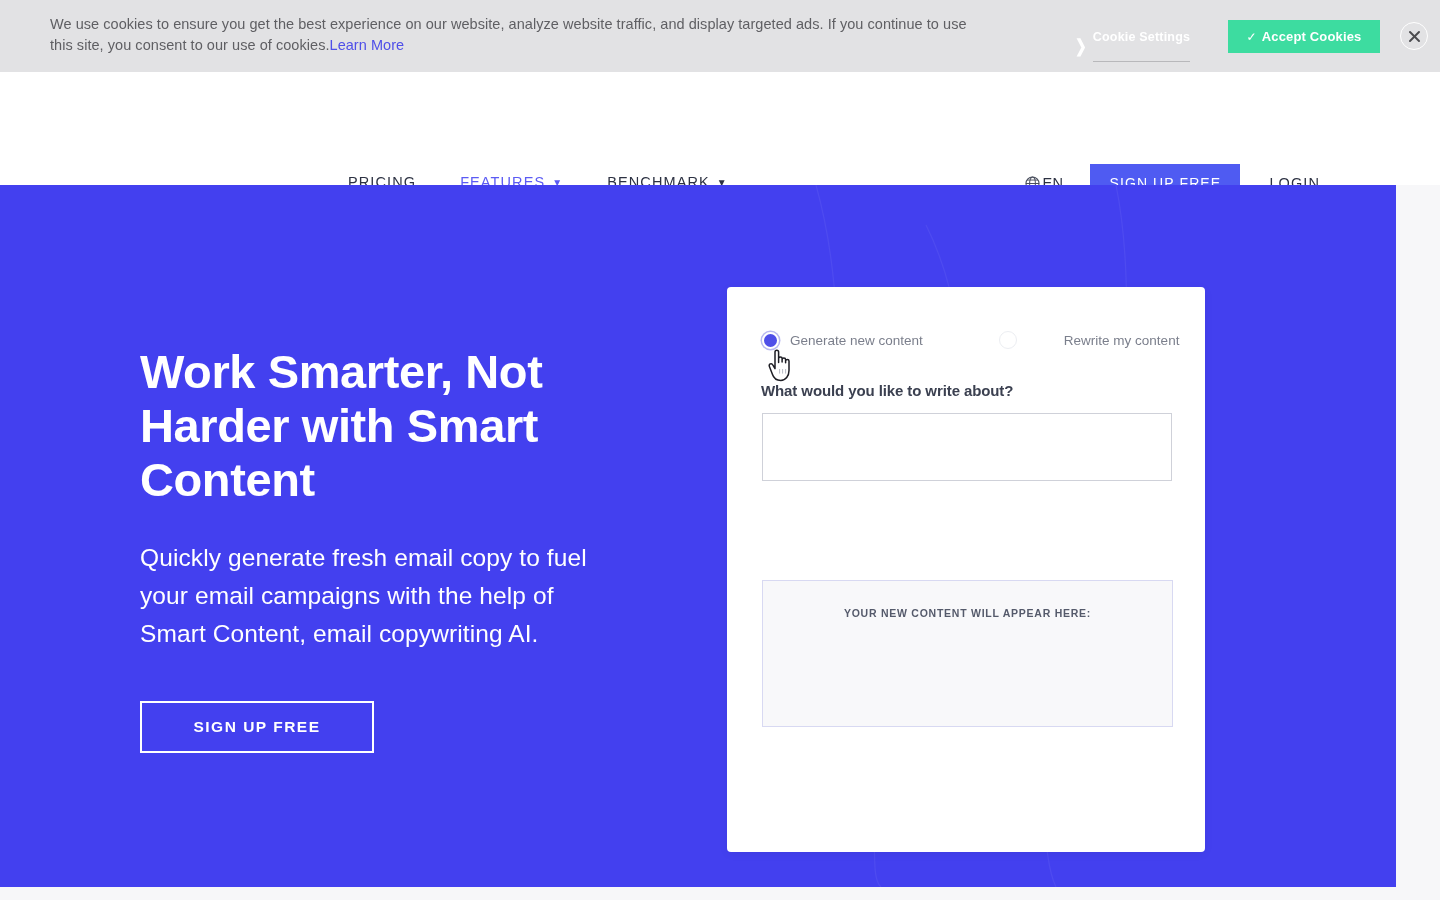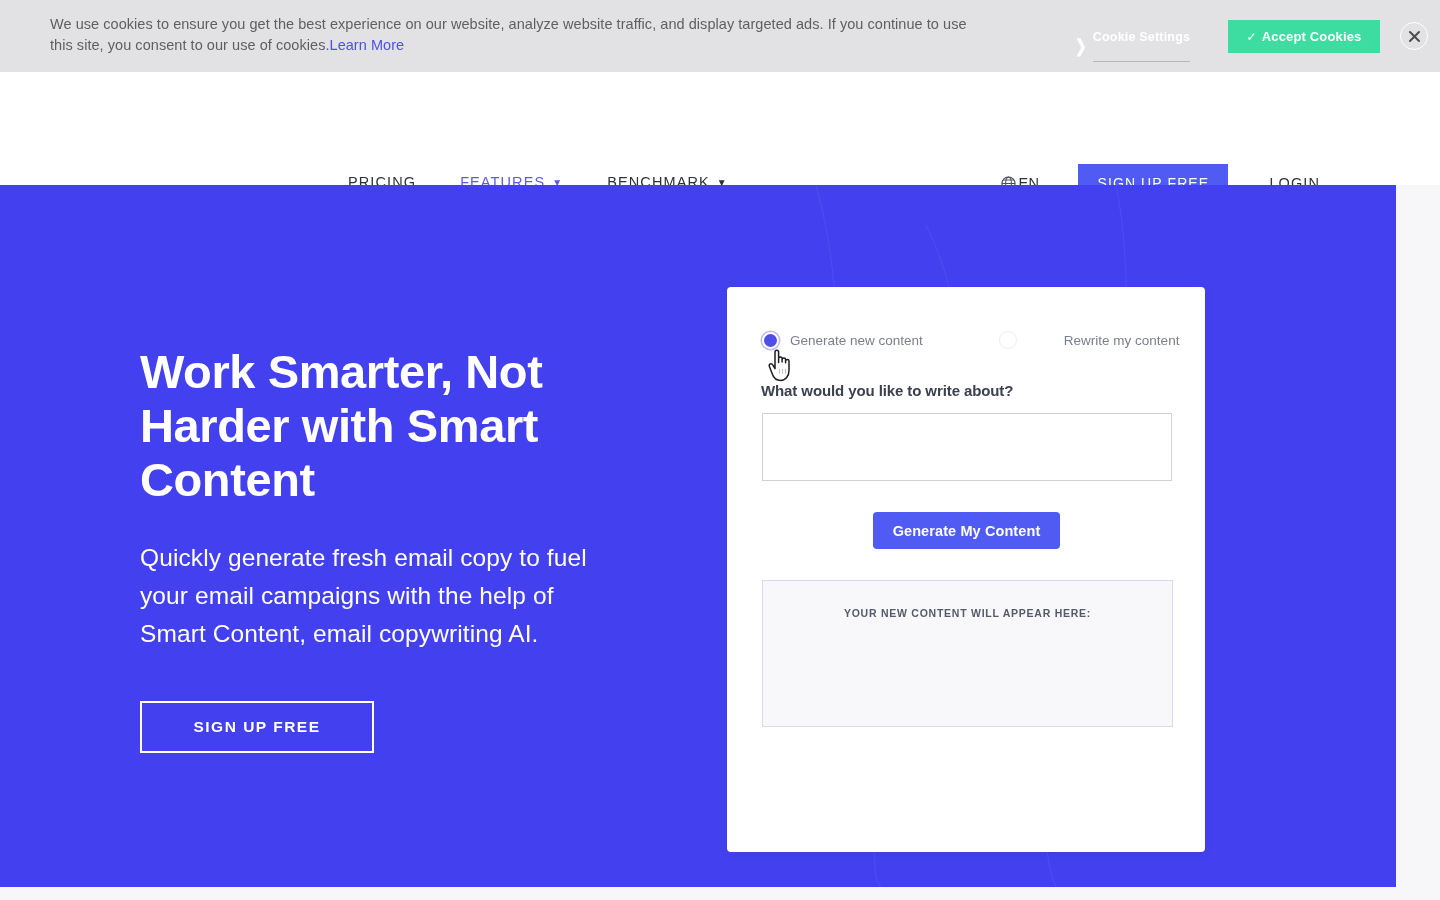--- a/index.html
+++ b/index.html
@@ -148,21 +148,21 @@
   .nav-link.active { color: #5b5bf4; }
   .caret { font-size: 10px; line-height: 1; transform: translateY(1px); }
 
   .nav-right {
     position: absolute;
     right: 120px;
     top: 111px;
     transform: translateY(-50%);
     display: flex;
     align-items: center;
-    gap: 15px;
+    gap: 3px;
     text-decoration: underline;
   }
   .lang-switch {
     display: flex;
     align-items: center;
     gap: 2px;
     cursor: pointer;
     margin-right: 24px;
   }
   .lang-label {
@@ -477,21 +477,20 @@
         <line x1="14.6" y1="22.4" x2="14.6" y2="26.2"></line>
         <line x1="17.6" y1="22.4" x2="17.6" y2="26.2"></line>
         <line x1="20.6" y1="22.4" x2="20.6" y2="26.2"></line>
       </g>
     </svg>
 
     <div class="form-question">What would you like to write about?</div>
 
     <textarea class="prompt-box" placeholder="" style=""></textarea>
 
-    <button class="generate-btn">Generate My Content</button>
 
     <div class="output-box">
       <div class="output-placeholder">YOUR NEW CONTENT WILL APPEAR HERE:</div>
     </div>
   </div>
 </section>
 
 <div class="bottom-strip"></div>
 
 </body></html>

